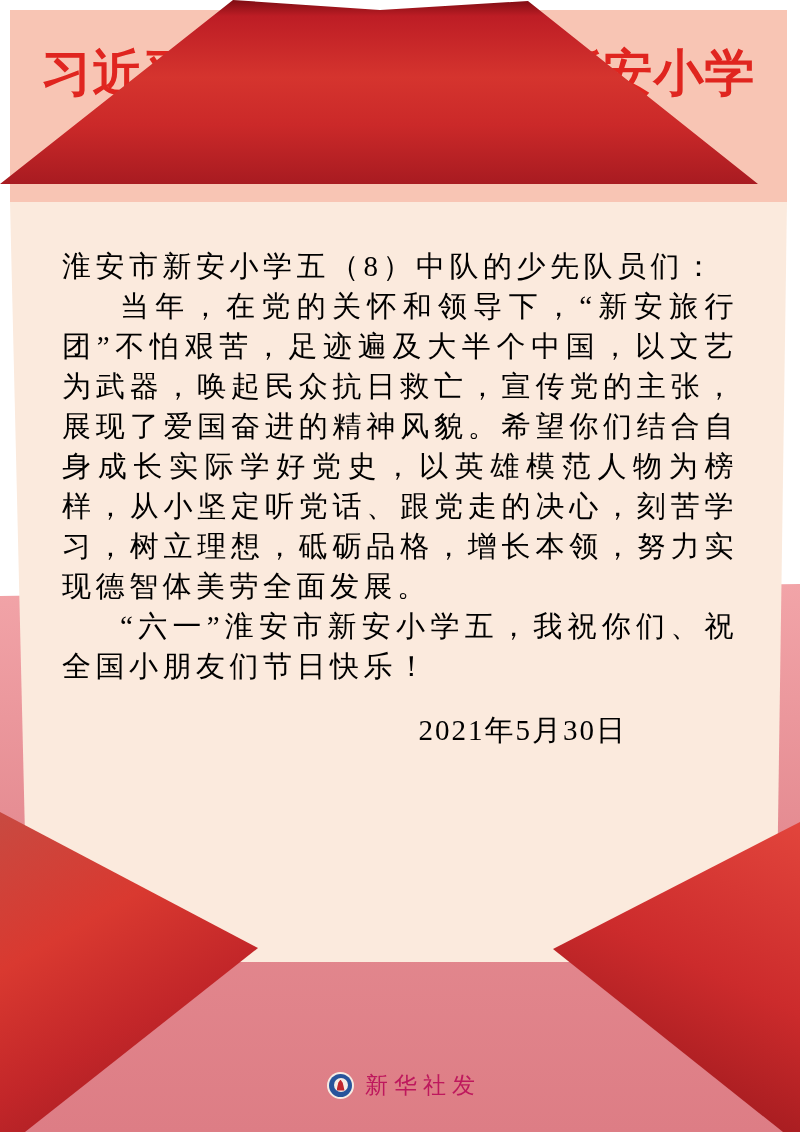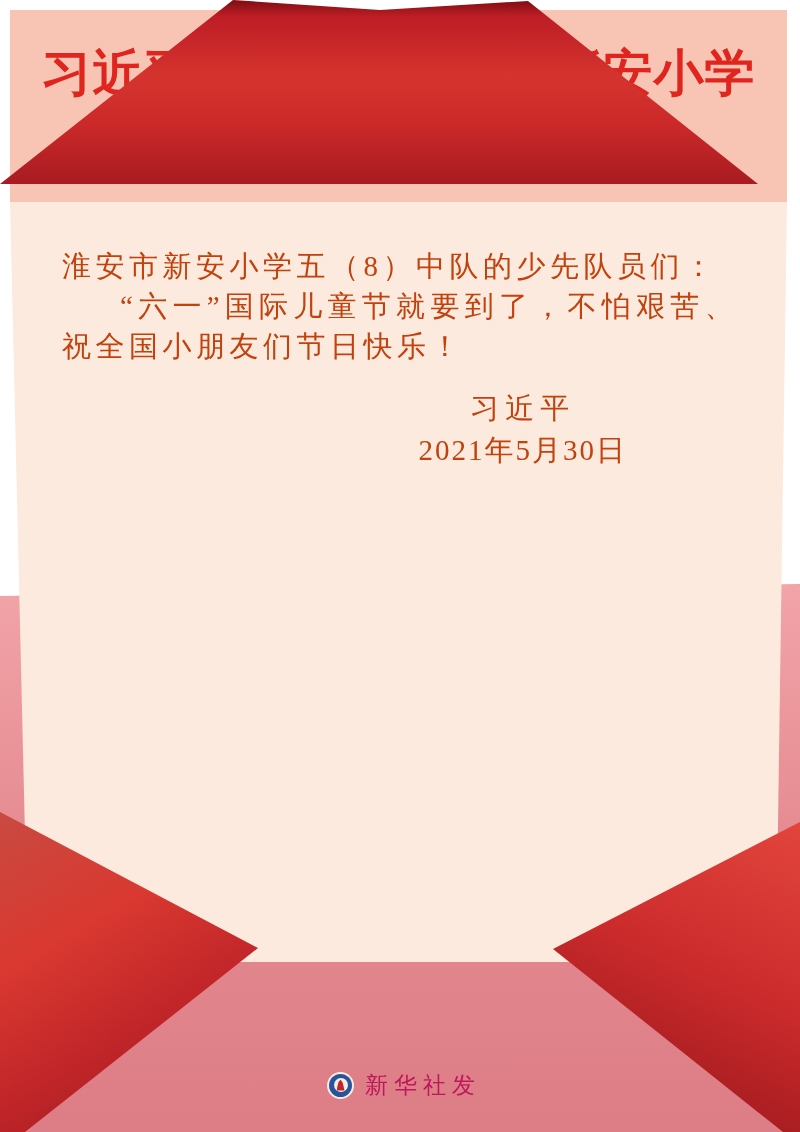--- a/index.html
+++ b/index.html
@@ -25,21 +25,21 @@
   }
   
   .paper{
     position:absolute;left:0;top:0;width:800px;height:1132px;
     background:#fbeadd;
     clip-path:polygon(10px 202px,787px 202px,776px 962px,28px 962px);
   }
   .letter-body{
     position:absolute;left:62px;top:246px;width:676px;
     font-size:29px;line-height:40px;letter-spacing:4.5px;
-    color:#c2410c;text-align:justify;
+    color:#000000;text-align:justify;
   }
   .letter-body p{margin:0;}
   .para{text-indent:2em;}
   .sign-block{
     margin-top:22px;margin-right:111px;margin-left:auto;
     width:max-content;display:flex;flex-direction:column;align-items:center;
   }
   .sign-name{line-height:40px;letter-spacing:6px;}
   .sign-date{line-height:44px;letter-spacing:2px;}
   
@@ -97,23 +97,23 @@
     <div class="title-line l1">习近平给江苏省淮安市新安小学</div>
     <div class="title-line l2">少先队员的回信</div>
   </div>
 
   <div class="env-back"></div>
 
   <div class="paper"></div>
 
   <div class="letter-body">
     <p class="salutation">淮安市新安小学五（8）中队的少先队员们：</p>
-    <p class="para">“六一”国际儿童节就要到了，不怕艰苦、祝全国小朋友们节日快乐！</p>
+    <p class="para">当年，在党的关怀和领导下，“新安旅行团”不怕艰苦，足迹遍及大半个中国，以文艺为武器，唤起民众抗日救亡，宣传党的主张，展现了爱国奋进的精神风貌。希望你们结合自身成长实际学好党史，以英雄模范人物为榜样，从小坚定听党话、跟党走的决心，刻苦学习，树立理想，砥砺品格，增长本领，努力实现德智体美劳全面发展。</p>
+    <p class="para">“六一”淮安市新安小学五，我祝你们、祝全国小朋友们节日快乐！</p>
     <div class="sign-block">
-      <div class="sign-name">习近平</div>
       <div class="sign-date">2021年5月30日</div>
     </div>
   </div>
 
   <div class="flap flap-left"></div>
   <div class="flap flap-right"></div>
   <div class="flap-bottom"></div>
 
   <div class="credit">
     <span class="logo">

